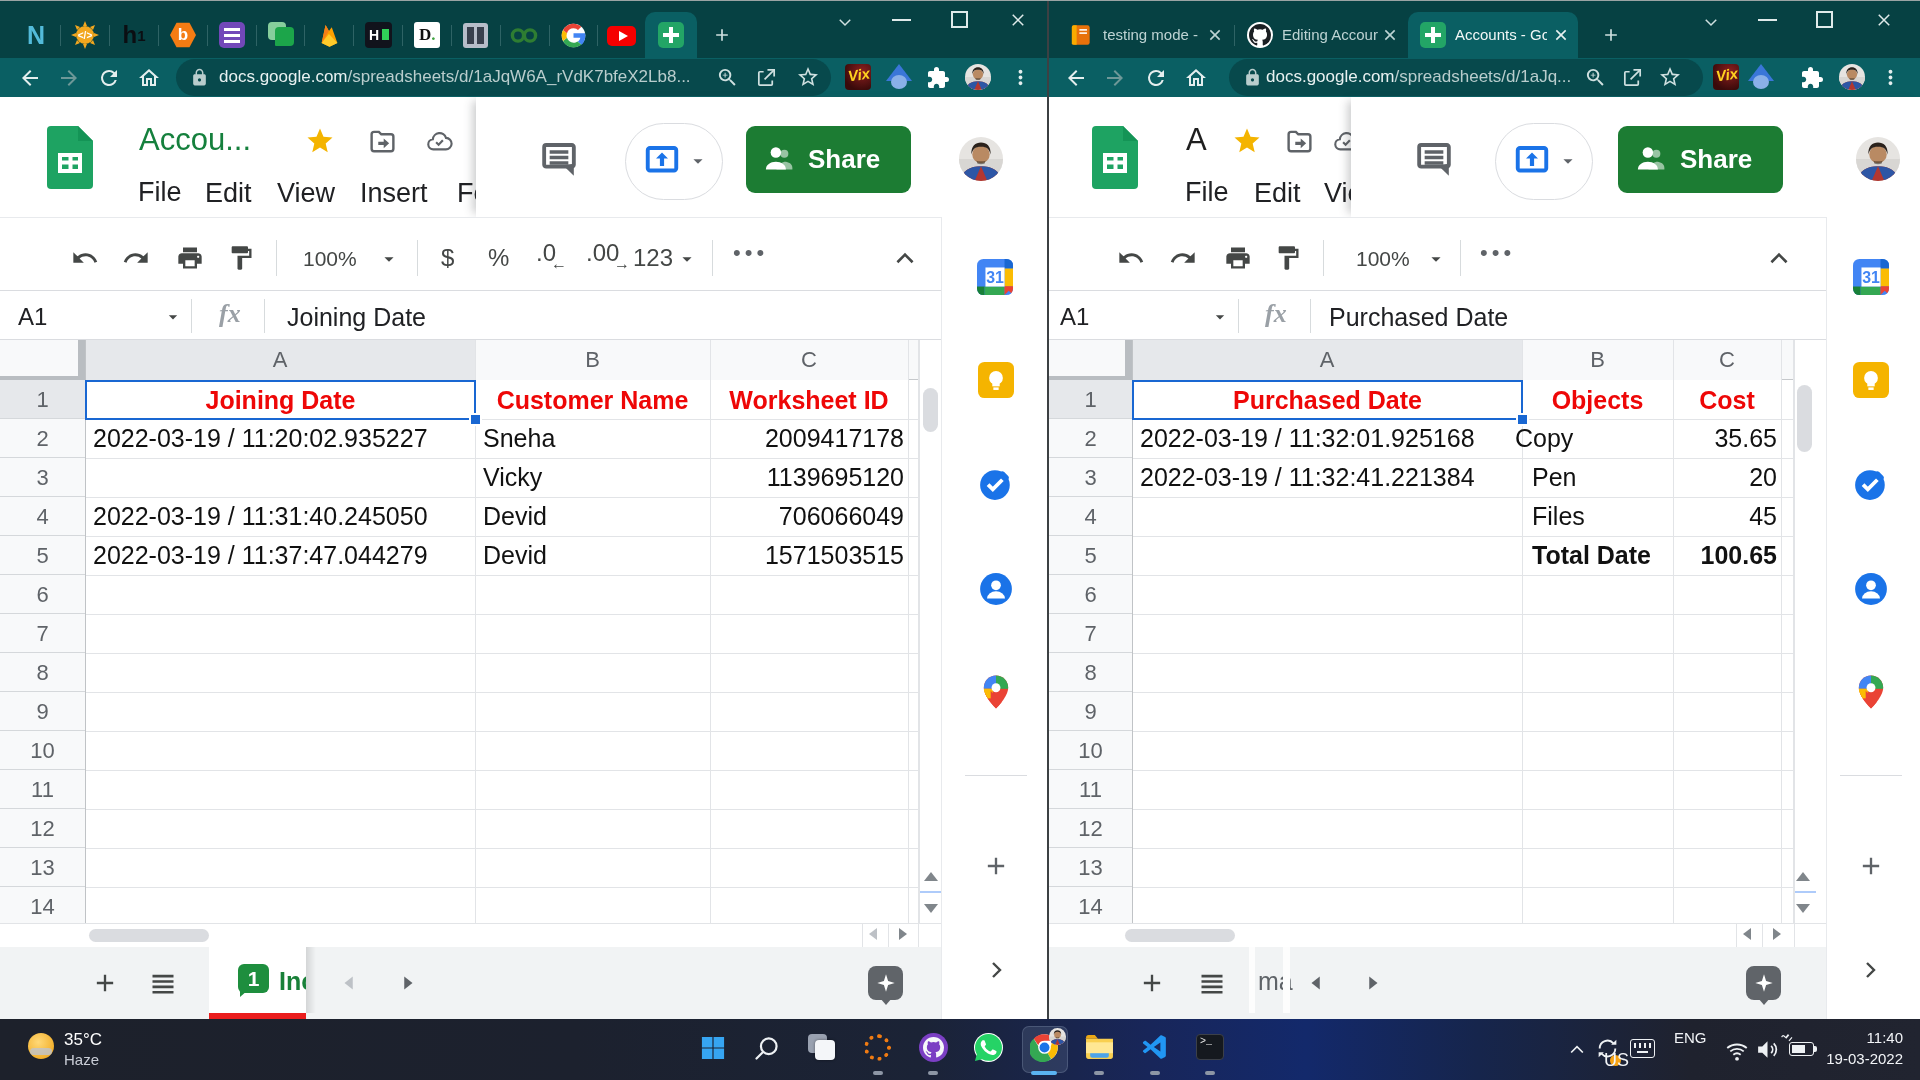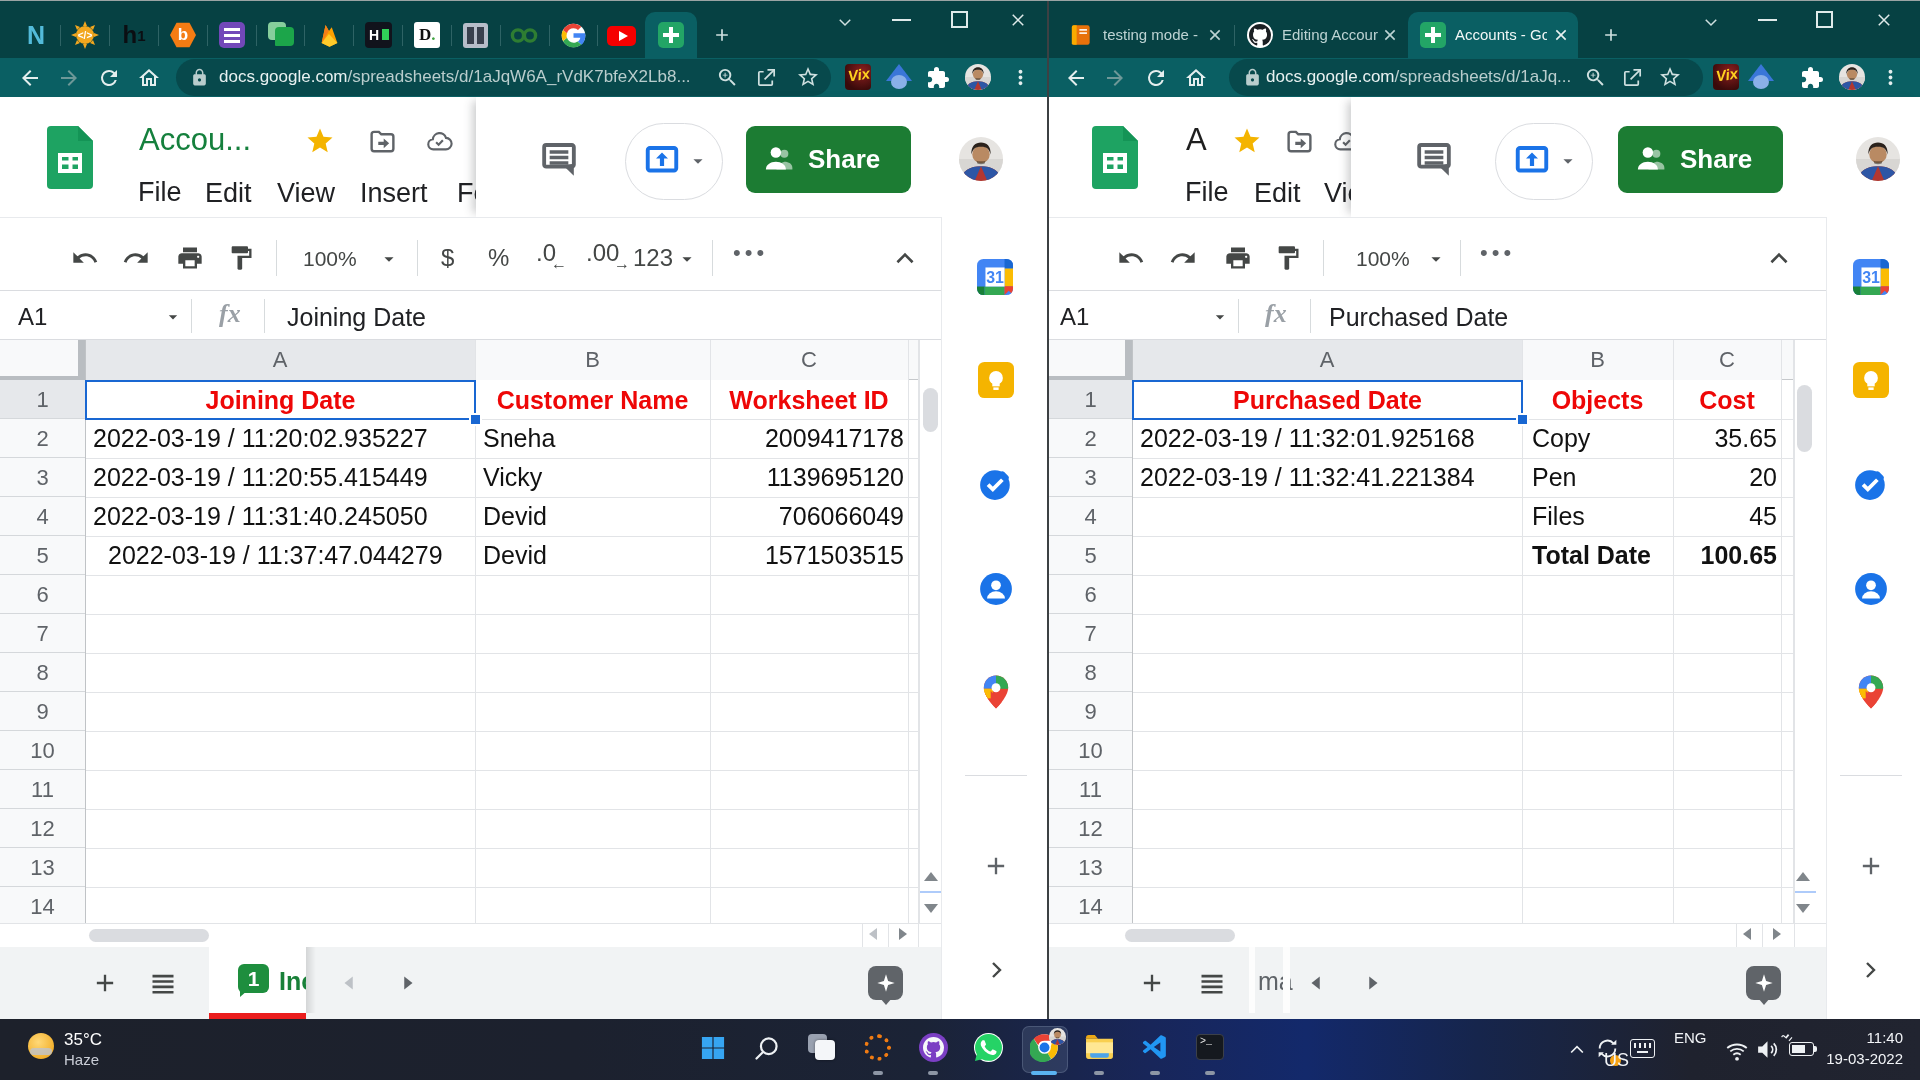--- a/index.html
+++ b/index.html
@@ -439,27 +439,26 @@
     <div class="a" style="left:710px;top:0;width:1px;height:583px;background:#e2e4e7"></div>
     <div class="a" style="left:908px;top:0;width:1px;height:583px;background:#e2e4e7"></div>
     <div class="a" style="left:918px;top:0;width:1px;height:583px;background:#e2e4e7"></div>
 
     <div class="a flex red" style="left:87px;top:41px;width:387px;height:38px">Joining Date</div>
     <div class="a flex red" style="left:475px;top:41px;width:235px;height:38px">Customer Name</div>
     <div class="a flex red" style="left:710px;top:41px;width:198px;height:38px">Worksheet ID</div>
     <div class="a cell" style="left:93px;top:79px;line-height:39px">2022-03-19 / 11:20:02.935227</div>
     <div class="a cell" style="left:483px;top:79px;line-height:39px">Sneha</div>
     <div class="a cell" style="left:710px;top:79px;width:194px;line-height:39px;text-align:right">2009417178</div>
-    <div class="a cell" style="left:93px;top:118px;line-height:39px">2022-03-19 / 11:20:55.415449</div>
     <div class="a cell" style="left:483px;top:118px;line-height:39px">Vicky</div>
     <div class="a cell" style="left:710px;top:118px;width:194px;line-height:39px;text-align:right">1139695120</div>
     <div class="a cell" style="left:93px;top:157px;line-height:39px">2022-03-19 / 11:31:40.245050</div>
     <div class="a cell" style="left:483px;top:157px;line-height:39px">Devid</div>
     <div class="a cell" style="left:710px;top:157px;width:194px;line-height:39px;text-align:right">706066049</div>
-    <div class="a cell" style="left:108px;top:196px;line-height:39px">2022-03-19 / 11:37:47.044279</div>
+    <div class="a cell" style="left:93px;top:196px;line-height:39px">2022-03-19 / 11:37:47.044279</div>
     <div class="a cell" style="left:483px;top:196px;line-height:39px">Devid</div>
     <div class="a cell" style="left:710px;top:196px;width:194px;line-height:39px;text-align:right">1571503515</div>
 
     <div class="a" style="left:85px;top:40px;width:391px;height:40px;border:2px solid #1967d2"></div>
     <div class="a" style="left:469px;top:73px;width:13px;height:13px;background:#1967d2;border:2px solid #fff"></div>
 
     <div class="a" style="left:919px;top:0;width:22px;height:583px;background:#fff;border-left:1px solid #e2e4e7"></div>
     <div class="a" style="left:923px;top:48px;width:15px;height:44px;border-radius:8px;background:#dadce0"></div>
     <div class="a" style="left:920px;top:551px;width:21px;height:2px;background:#aecbfa"></div>
     <div class="a" style="left:924px;top:532px;width:0;height:0;border-left:7px solid transparent;border-right:7px solid transparent;border-bottom:9px solid #80868b"></div>
@@ -713,21 +712,21 @@
     <div class="a" style="left:83px;top:0;width:1px;height:583px;background:#c0c3c6"></div>
     <div class="a" style="left:473px;top:0;width:1px;height:583px;background:#e2e4e7"></div>
     <div class="a" style="left:624px;top:0;width:1px;height:583px;background:#e2e4e7"></div>
     <div class="a" style="left:732px;top:0;width:1px;height:583px;background:#e2e4e7"></div>
     <div class="a" style="left:744px;top:0;width:1px;height:583px;background:#e2e4e7"></div>
 
     <div class="a flex red" style="left:85px;top:41px;width:387px;height:38px">Purchased Date</div>
     <div class="a flex red" style="left:473px;top:41px;width:151px;height:38px">Objects</div>
     <div class="a flex red" style="left:624px;top:41px;width:108px;height:38px">Cost</div>
     <div class="a cell" style="left:91px;top:79px;line-height:39px">2022-03-19 / 11:32:01.925168</div>
-    <div class="a cell" style="left:483px;top:79px;line-height:39px">Copy</div>
+    <div class="a cell" style="left:466px;top:79px;line-height:39px">Copy</div>
     <div class="a cell" style="left:624px;top:79px;width:104px;line-height:39px;text-align:right">35.65</div>
     <div class="a cell" style="left:91px;top:118px;line-height:39px">2022-03-19 / 11:32:41.221384</div>
     <div class="a cell" style="left:483px;top:118px;line-height:39px">Pen</div>
     <div class="a cell" style="left:624px;top:118px;width:104px;line-height:39px;text-align:right">20</div>
     <div class="a cell" style="left:483px;top:157px;line-height:39px">Files</div>
     <div class="a cell" style="left:624px;top:157px;width:104px;line-height:39px;text-align:right">45</div>
     <div class="a cell" style="left:483px;top:196px;line-height:39px;font-weight:700">Total Date</div>
     <div class="a cell" style="left:624px;top:196px;width:104px;line-height:39px;text-align:right;font-weight:700">100.65</div>
 
     <div class="a" style="left:83px;top:40px;width:391px;height:40px;border:2px solid #1967d2"></div>

